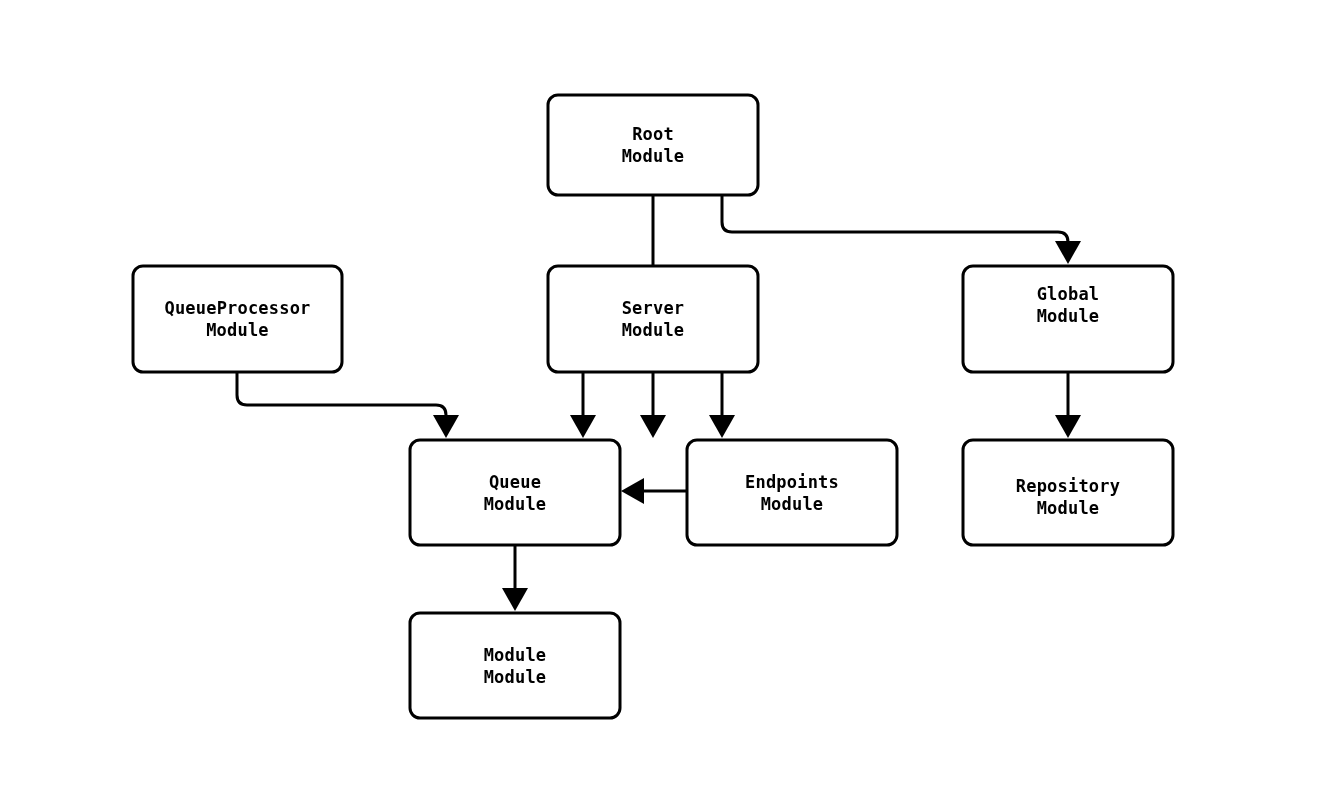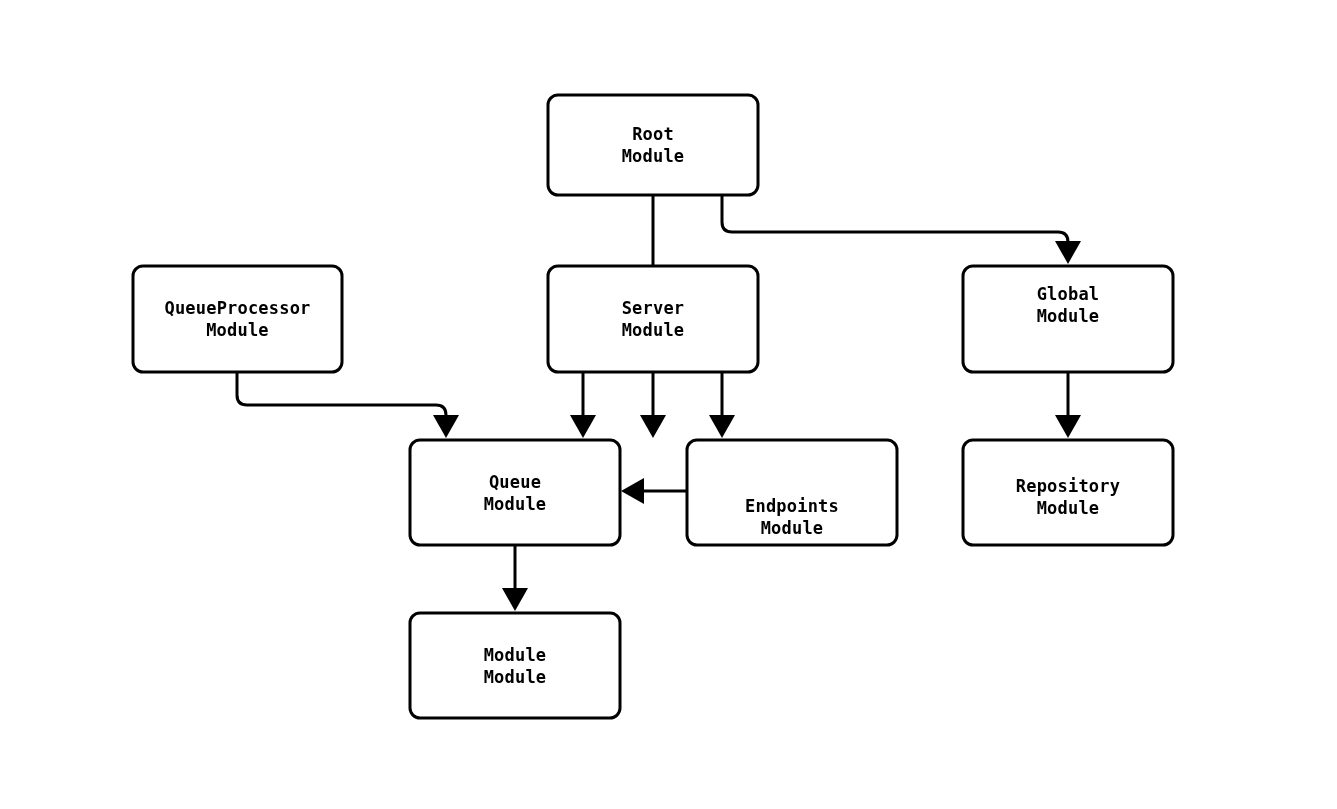--- a/index.html
+++ b/index.html
@@ -120,21 +120,21 @@
   <div class="node-label" style="left:963px; top:252px; width:210px; height:106px;">
     <span class="line1">Global</span>
     <span class="line2">Module</span>
   </div>
 
   <div class="node-label" style="left:410px; top:440px; width:210px; height:105px;">
     <span class="line1">Queue</span>
     <span class="line2">Module</span>
   </div>
 
-  <div class="node-label" style="left:687px; top:440px; width:210px; height:105px;margin-top:24px;">
+  <div class="node-label" style="left:687px; top:440px; width:210px; height:105px;">
     <span class="line1">Endpoints</span>
     <span class="line2">Module</span>
   </div>
 
   <div class="node-label" style="left:963px; top:444px; width:210px; height:105px;">
     <span class="line1">Repository</span>
     <span class="line2">Module</span>
   </div>
 
   <div class="node-label" style="left:410px; top:613px; width:210px; height:105px;">

